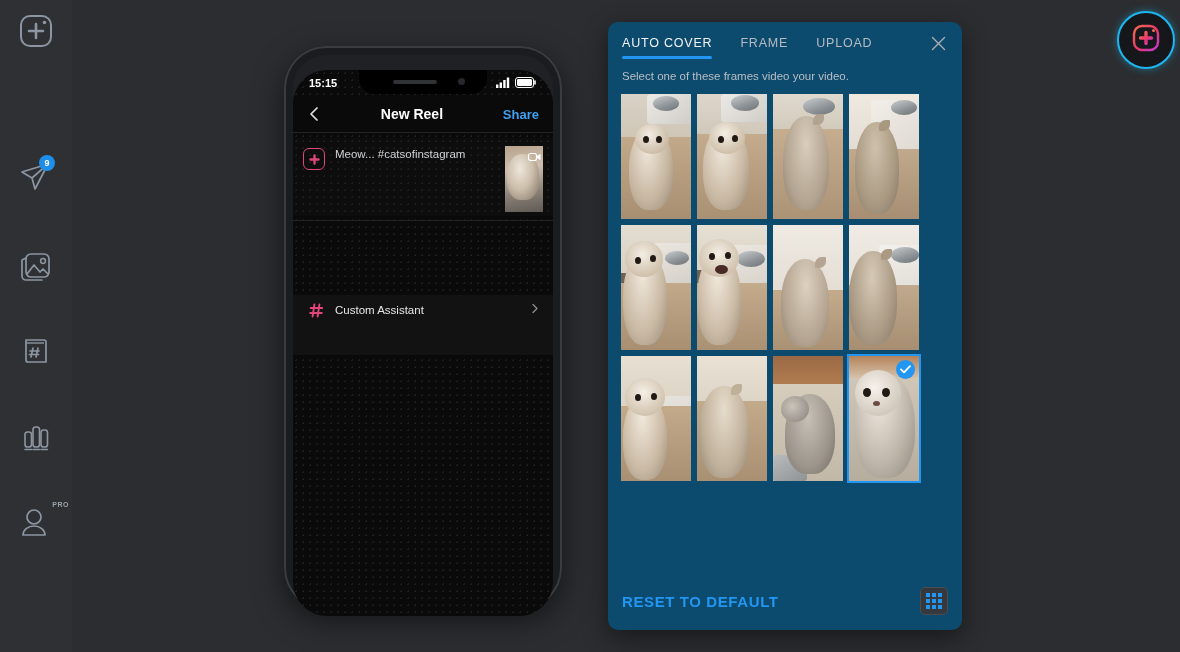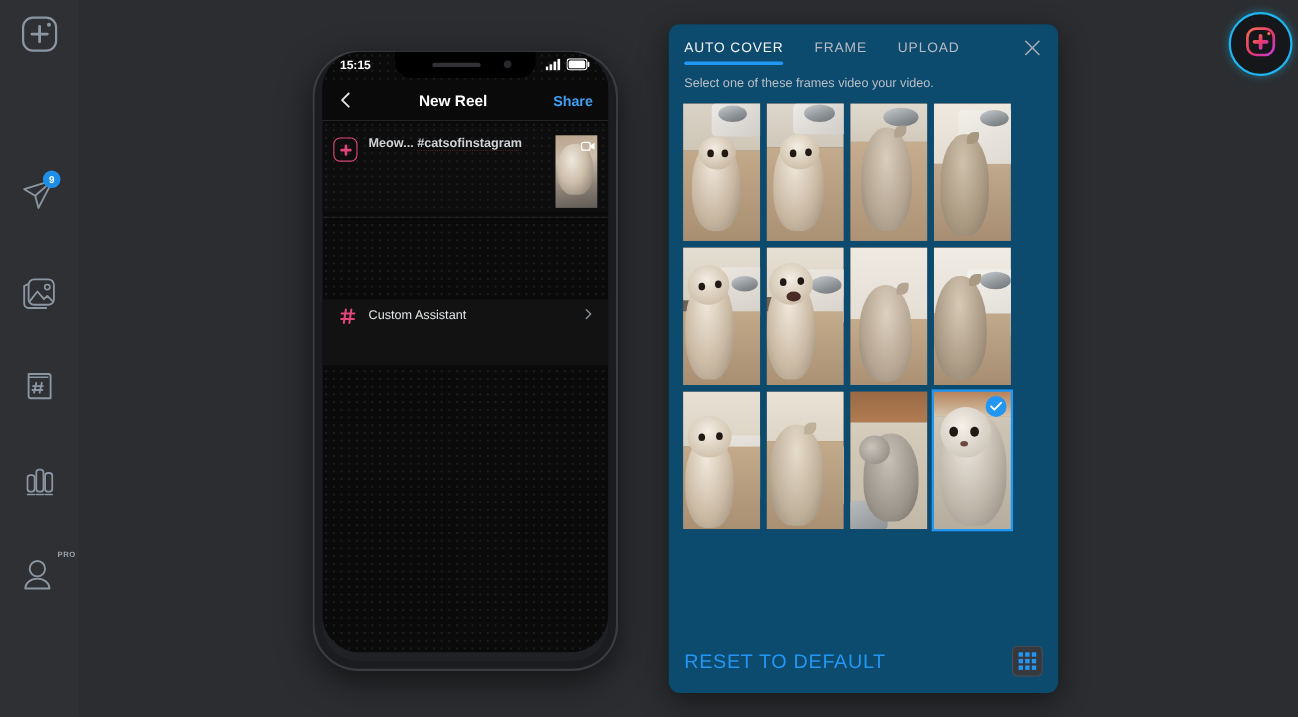--- a/index.html
+++ b/index.html
@@ -93,21 +93,21 @@
     height: 564px;
     border-radius: 42px;
     background: #202124;
     box-shadow:
       inset 0 0 0 2px #3a3c40,
       inset 0 0 0 9px #1b1c1f,
       0 10px 30px rgba(0,0,0,0.55);
   }
   .phone-screen {
     position: absolute;
-    left: 9px; top: 1px;
+    left: 9px; top: 24px;
     width: 260px;
     height: 546px;
     border-radius: 34px;
     background: #000;
     overflow: hidden;
   }
   .dotted {
     background-color: #0a0a0a;
     background-image: radial-gradient(#1e1e1e 1px, transparent 1px);
     background-size: 7px 7px;
@@ -176,21 +176,20 @@
   .nav-back { color:#e3e3e3; display:flex; }
 
   .caption-row {
     position: absolute;
     top: 68px; left: 0; right: 0;
     height: 78px;
     display: flex;
     align-items: flex-start;
     padding: 8px 10px 0 10px;
     box-sizing: border-box;
-    font-weight: bold;
   }
   .cap-avatar {
     width: 20px; height: 20px;
     border-radius: 6px;
     border: 1.5px solid #e0457b;
     display: flex; align-items: center; justify-content: center;
     flex: 0 0 auto;
     margin-top: 2px;
   }
   .cap-text {
@@ -365,24 +364,24 @@
     position: absolute;
     bottom: 0; left: 0; right: 0;
     height: 58px;
     display: flex;
     align-items: center;
     justify-content: space-between;
     padding: 0 14px;
     box-sizing: border-box;
   }
   .reset-btn {
-    font-size: 18px;
+    font-size: 15px;
     letter-spacing: 0.6px;
     color: #2196f3;
-    font-weight: normal;
+    font-weight: bold;
     cursor: pointer;
   }
   .grid-btn {
     width: 26px; height: 26px;
     border-radius: 5px;
     border: 1px solid #4a4d52;
     background: #35383d;
     display: flex; align-items:center; justify-content:center;
     cursor: pointer;
   }

